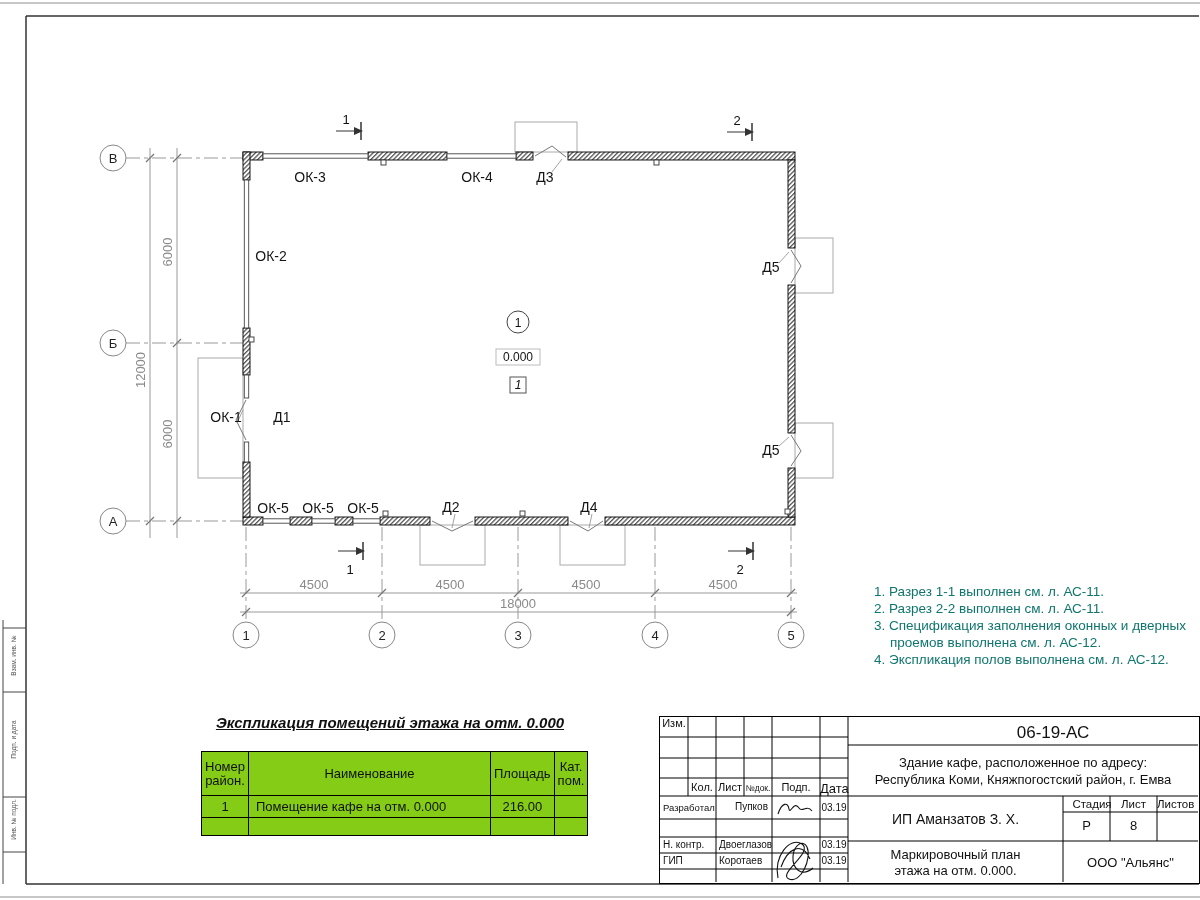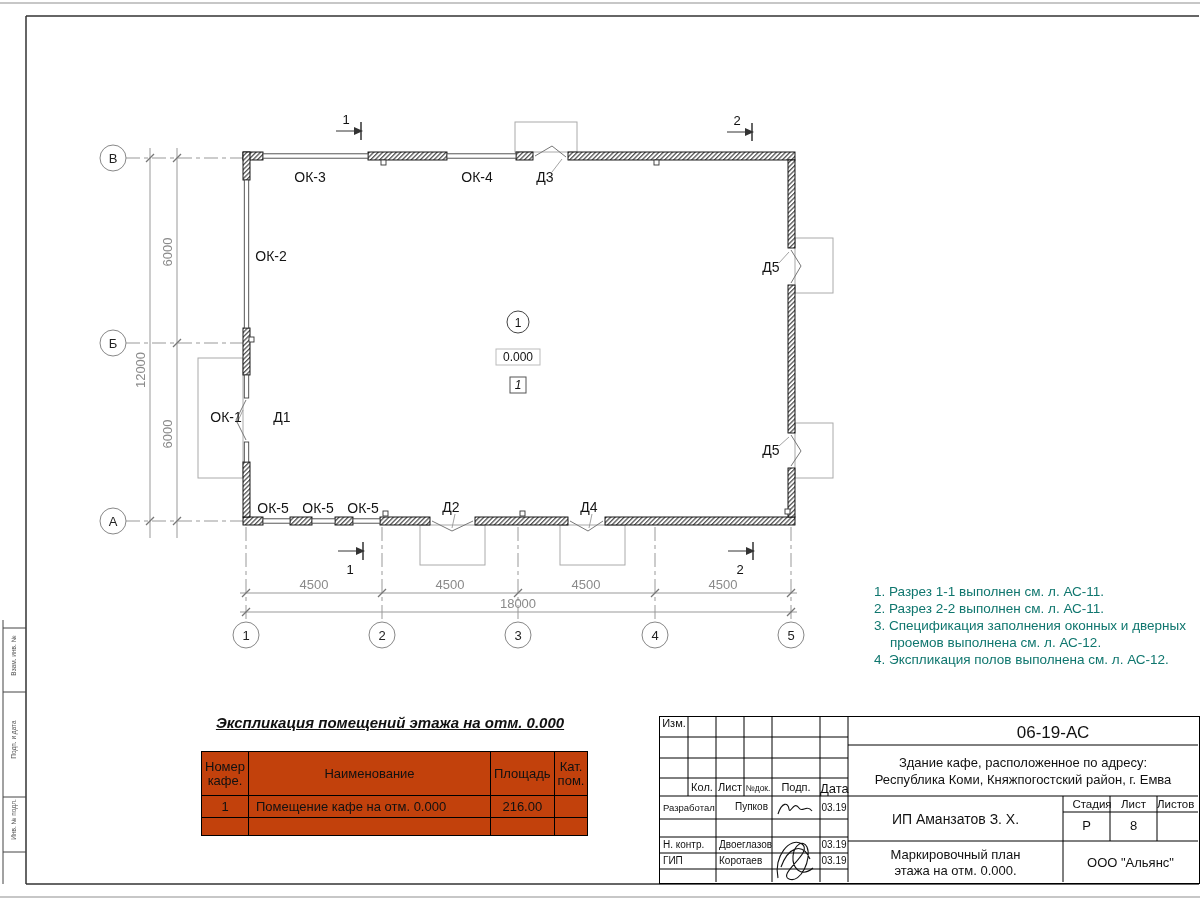--- a/index.html
+++ b/index.html
@@ -13,21 +13,21 @@
   .notes{left:874px;top:583px;width:318px;font-size:13.5px;line-height:17px;color:#0f766e;}
   .notes div{text-indent:-16px;padding-left:16px;}
   svg text{font-family:"Liberation Sans",sans-serif;}
   .lbl{font-size:14px;fill:#151515;}
   .dim{font-size:13px;fill:#8a8a8a;}
   .axt{font-size:13px;fill:#222;}
   .sect{font-size:13px;fill:#111;}
   .rmt{font-size:12px;fill:#111;}
   
   .expl-table{left:201px;top:751px;border-collapse:collapse;table-layout:fixed;
-              font-size:13px;color:#111;background:#c2410c;}
+              font-size:13px;color:#111;background:#84cc16;}
   .expl-table td{border:1px solid #000;padding:0 3px;text-align:center;vertical-align:middle;
                  line-height:14px;overflow:hidden;}
   .expl-table{border:1.5px solid #000;}
   .name-cell{text-align:left !important;padding-left:7px !important;}
   
   .tblock{left:659px;top:716px;width:541px;height:168px;border:1.5px solid #000;box-sizing:border-box;}
   .tblock .cell{position:absolute;color:#111;white-space:nowrap;}
   .mlabel{position:absolute;width:60px;left:-17px;text-align:center;font-size:6.5px;color:#555;
           transform:rotate(-90deg);}
 </style>
@@ -250,21 +250,21 @@
     <colgroup>
         <col style="width:44px">
         <col style="width:242px">
         <col style="width:61px">
         <col style="width:32px">
       </colgroup>
     <tbody>
         <tr style="height:44px">
       <td>
         <div>Номер</div>
-            <div>кафе.</div>
+            <div>район.</div>
       </td>
       <td>Наименование</td>
       <td>Площадь</td>
       <td>
         <div>Кат.</div>
             <div>пом.</div>
       </td>
     </tr>
     <tr style="height:22px">
       <td>1</td>

